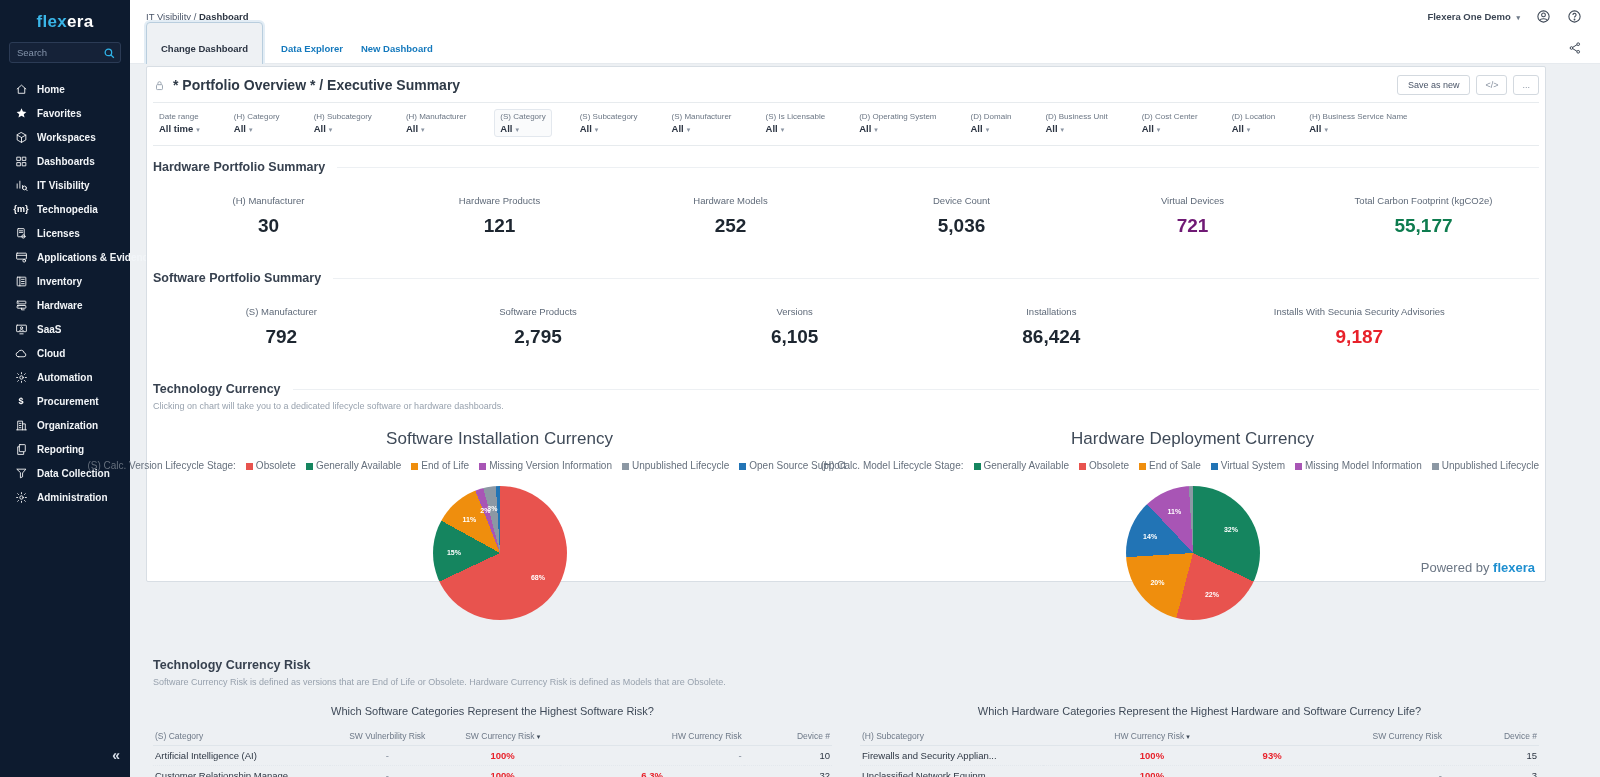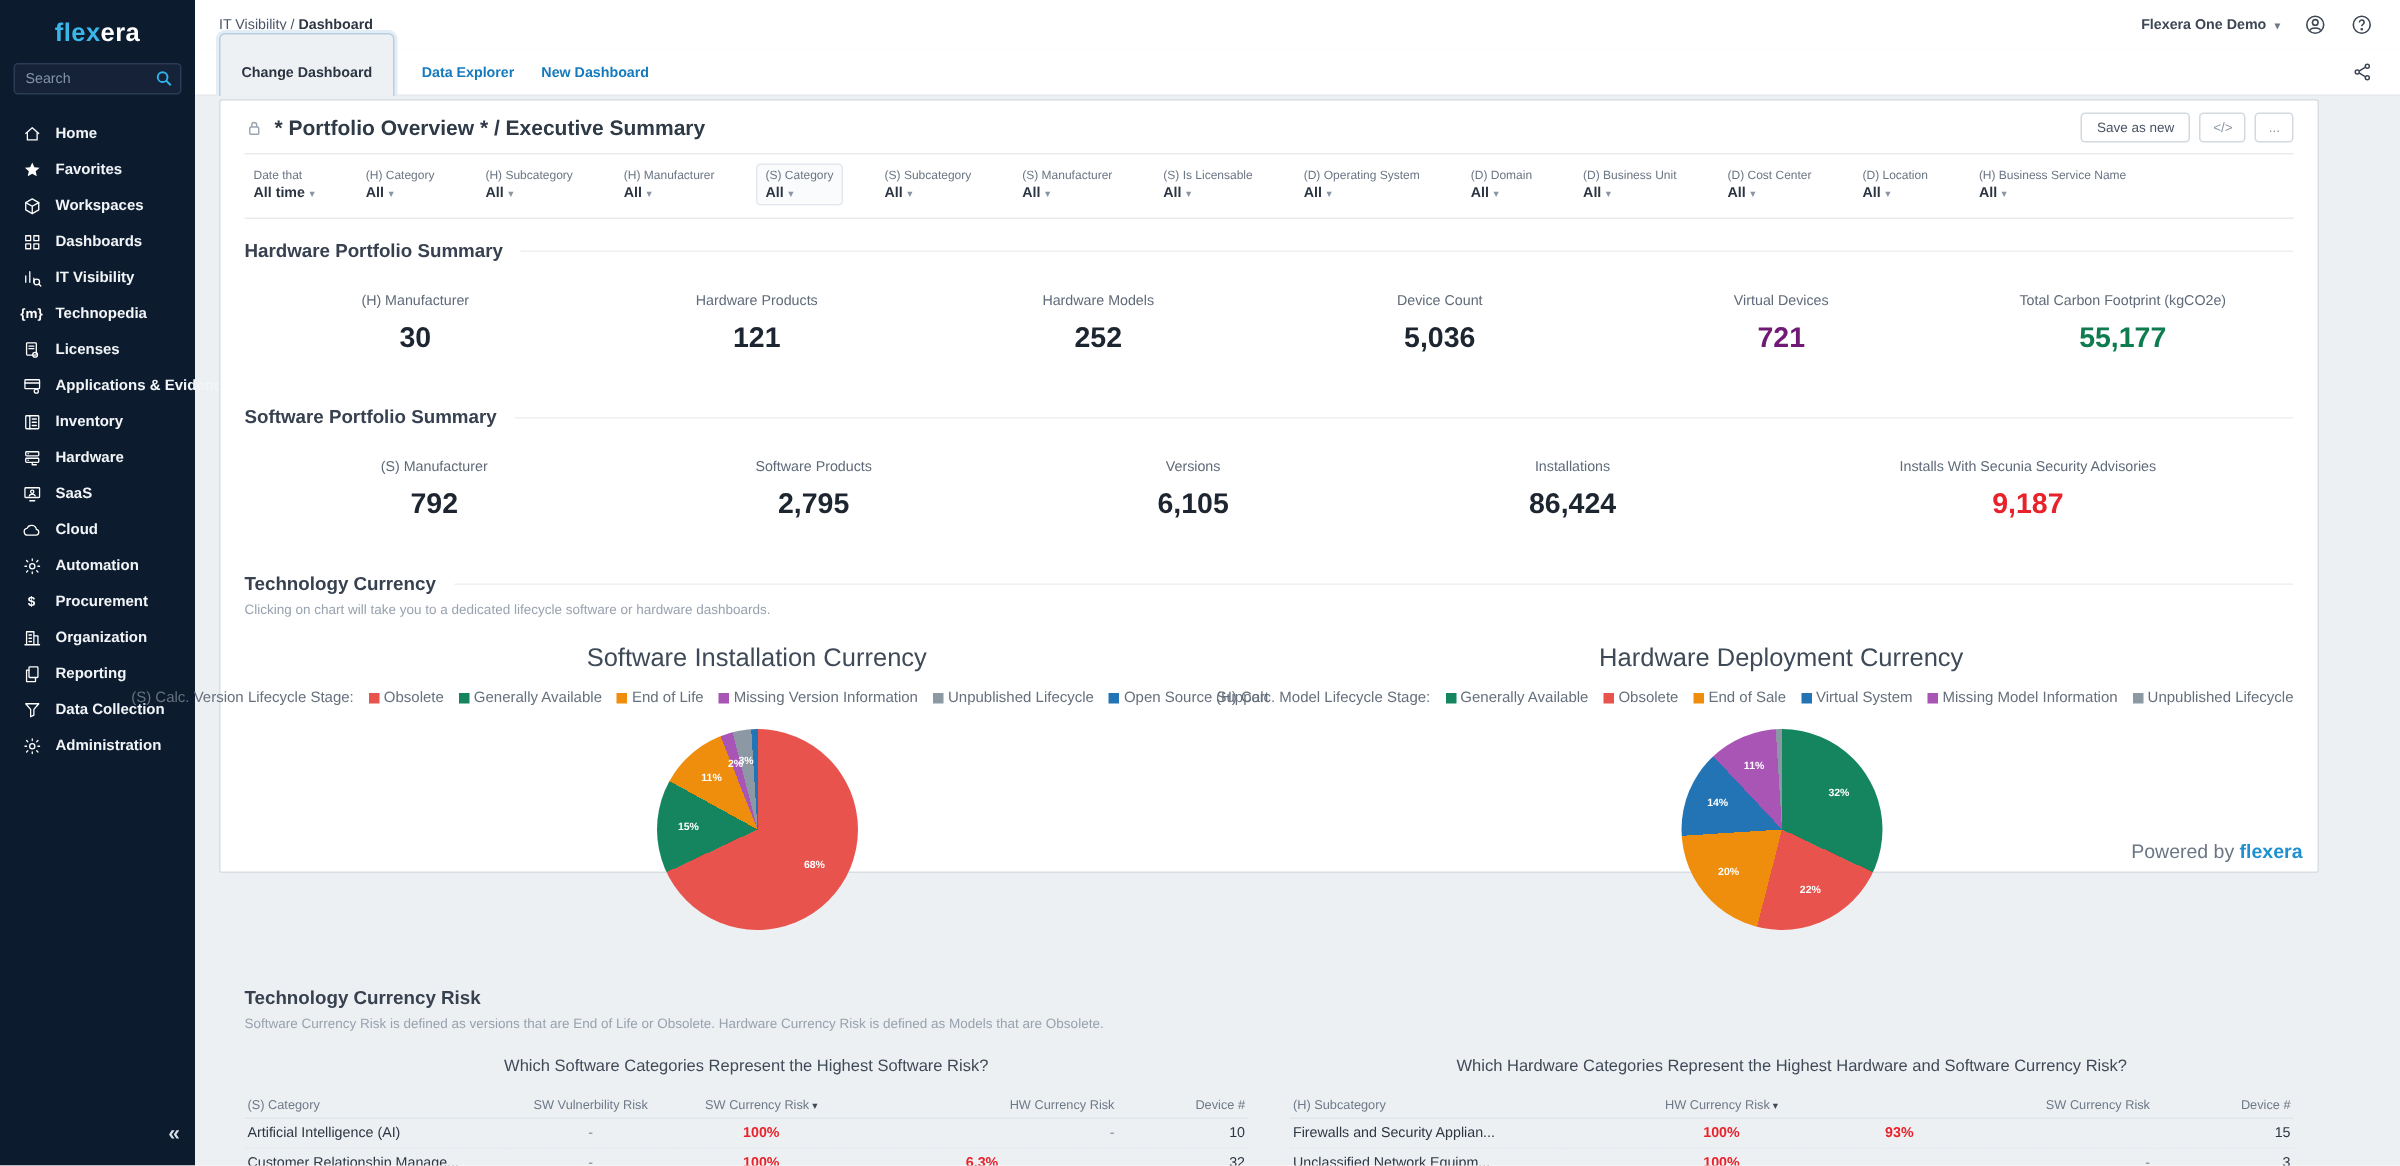--- a/index.html
+++ b/index.html
@@ -36,21 +36,21 @@
   .tico svg { width:15px; height:15px; }
 
   .toolbar { height:31px; background:#fff; display:flex; align-items:center; padding:0 18px 0 16px; gap:18px; border-bottom:1px solid #e6eaee; }
   .btn-cd { background:#eef1f4; border:1px solid #b9cede; box-shadow:0 0 0 2px #e3edf5; border-radius:4px;
     font-size:9.5px; font-weight:bold; color:#2b3442; padding:20px 14px; cursor:pointer; font-family:"Liberation Sans",sans-serif; }
   .tb-link { font-size:9.5px; color:#1479bd; font-weight:700; cursor:pointer; text-decoration:none; }
   .share { margin-left:auto; cursor:pointer; display:flex; }
   .share svg { width:14px; height:14px; }
 
   .content { flex:1; background:#edf0f3; padding:2px 54px 0 16px; }
-  .card { background:#fff; border:1px solid #d8dee4; border-radius:2px; height:516px; padding:0 16px; position:relative; }
+  .card { background:#fff; border:1px solid #d8dee4; border-radius:2px; height:516px; padding:0 6px; position:relative; }
 
   .title-row { display:flex; align-items:center; padding:8px 0 7px; border-bottom:1px solid #e7ebee; }
   .title-row .lock { display:flex; margin-right:7px; }
   .title-row .lock svg { width:13px; height:13px; }
   .page-title { font-size:14px; font-weight:bold; color:#2f3a47; }
   .title-actions { margin-left:auto; display:flex; gap:6px; }
   .act-btn { background:#fff; border:1px solid #d3d9df; border-radius:3px; font-size:9px; color:#4a5568;
     padding:4px 10px; cursor:pointer; font-family:"Liberation Sans",sans-serif; }
   .act-btn.lite { color:#8a94a2; padding:4px 8px; }
 
@@ -332,21 +332,21 @@
           <span class="page-title">* Portfolio Overview * / Executive Summary</span>
           <span class="title-actions">
             <button class="act-btn">Save as new</button>
             <button class="act-btn lite">&lt;/&gt;</button>
             <button class="act-btn lite">...</button>
           </span>
         </div>
 
         <div class="filter-row" id="filters">
             <div class="filter">
-              <div class="f-label">Date that</div>
+              <div class="f-label">Date range</div>
                  <div class="f-value"><span>All time</span><span class="caret">▾</span></div>
             </div>
             <div class="filter">
               <div class="f-label">(H) Category</div>
                  <div class="f-value"><span>All</span><span class="caret">▾</span></div>
             </div>
             <div class="filter">
               <div class="f-label">(H) Subcategory</div>
                  <div class="f-value"><span>All</span><span class="caret">▾</span></div>
             </div>
@@ -534,21 +534,21 @@
                       <td class="muted" style="text-align: center;">-</td>
                       <td class="red" style="text-align: center;">100%</td>
                       <td class="red" style="text-align: center;">6.3%</td>
                       <td style="text-align: right;">32</td>
                     </tr>
                   </tbody>
                 </table>
               </div>
             </div>
           <div class="table-half" id="table-1">
-              <div class="table-title">Which Hardware Categories Represent the Highest Hardware and Software Currency Risk?</div>
+              <div class="table-title">Which Hardware Categories Represent the Highest Hardware and Software Currency Life?</div>
               <div class="table-clip">
                 <table>
                   <thead>
                     <tr>
                       <th style="text-align: left; width: 27%;">(H) Subcategory</th>
                       <th style="text-align: center; width: 32%;">HW Currency Risk<span class="sort-caret">▾</span></th>
                       <th style="text-align: right; width: 27%;">SW Currency Risk</th>
                       <th style="text-align: right; width: 14%;">Device #</th>
                     </tr>
                   </thead>

